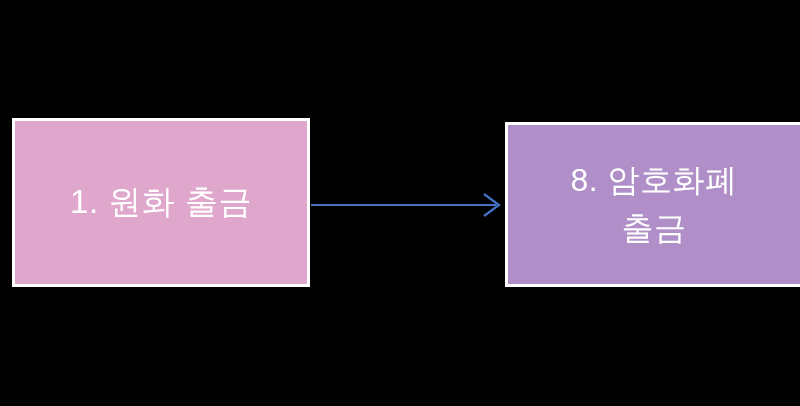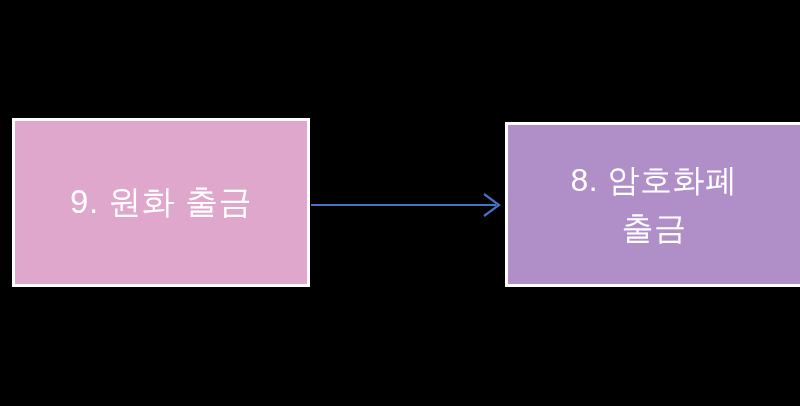--- a/index.html
+++ b/index.html
@@ -62,21 +62,21 @@
     height: 38px;
     overflow: visible;
   }
 </style>
 </head>
 <body>
 
 <div id="canvas">
 
   <div class="node" id="node-step1">
-    <span class="node-label">9. 원화 출금</span>
+    <span class="node-label">1. 원화 출금</span>
   </div>
 
   <svg id="connector-arrow" viewBox="0 0 198 38">
     <line x1="3" y1="19" x2="188" y2="19" stroke="#4472C4" stroke-width="2.2"></line>
     <polyline points="176,8 191,19 176,30" fill="none" stroke="#4472C4" stroke-width="2.2" stroke-linecap="butt" stroke-linejoin="miter"></polyline>
   </svg>
 
   <div class="node" id="node-step2">
     <span class="node-label">8. 암호화폐
 출금</span>

